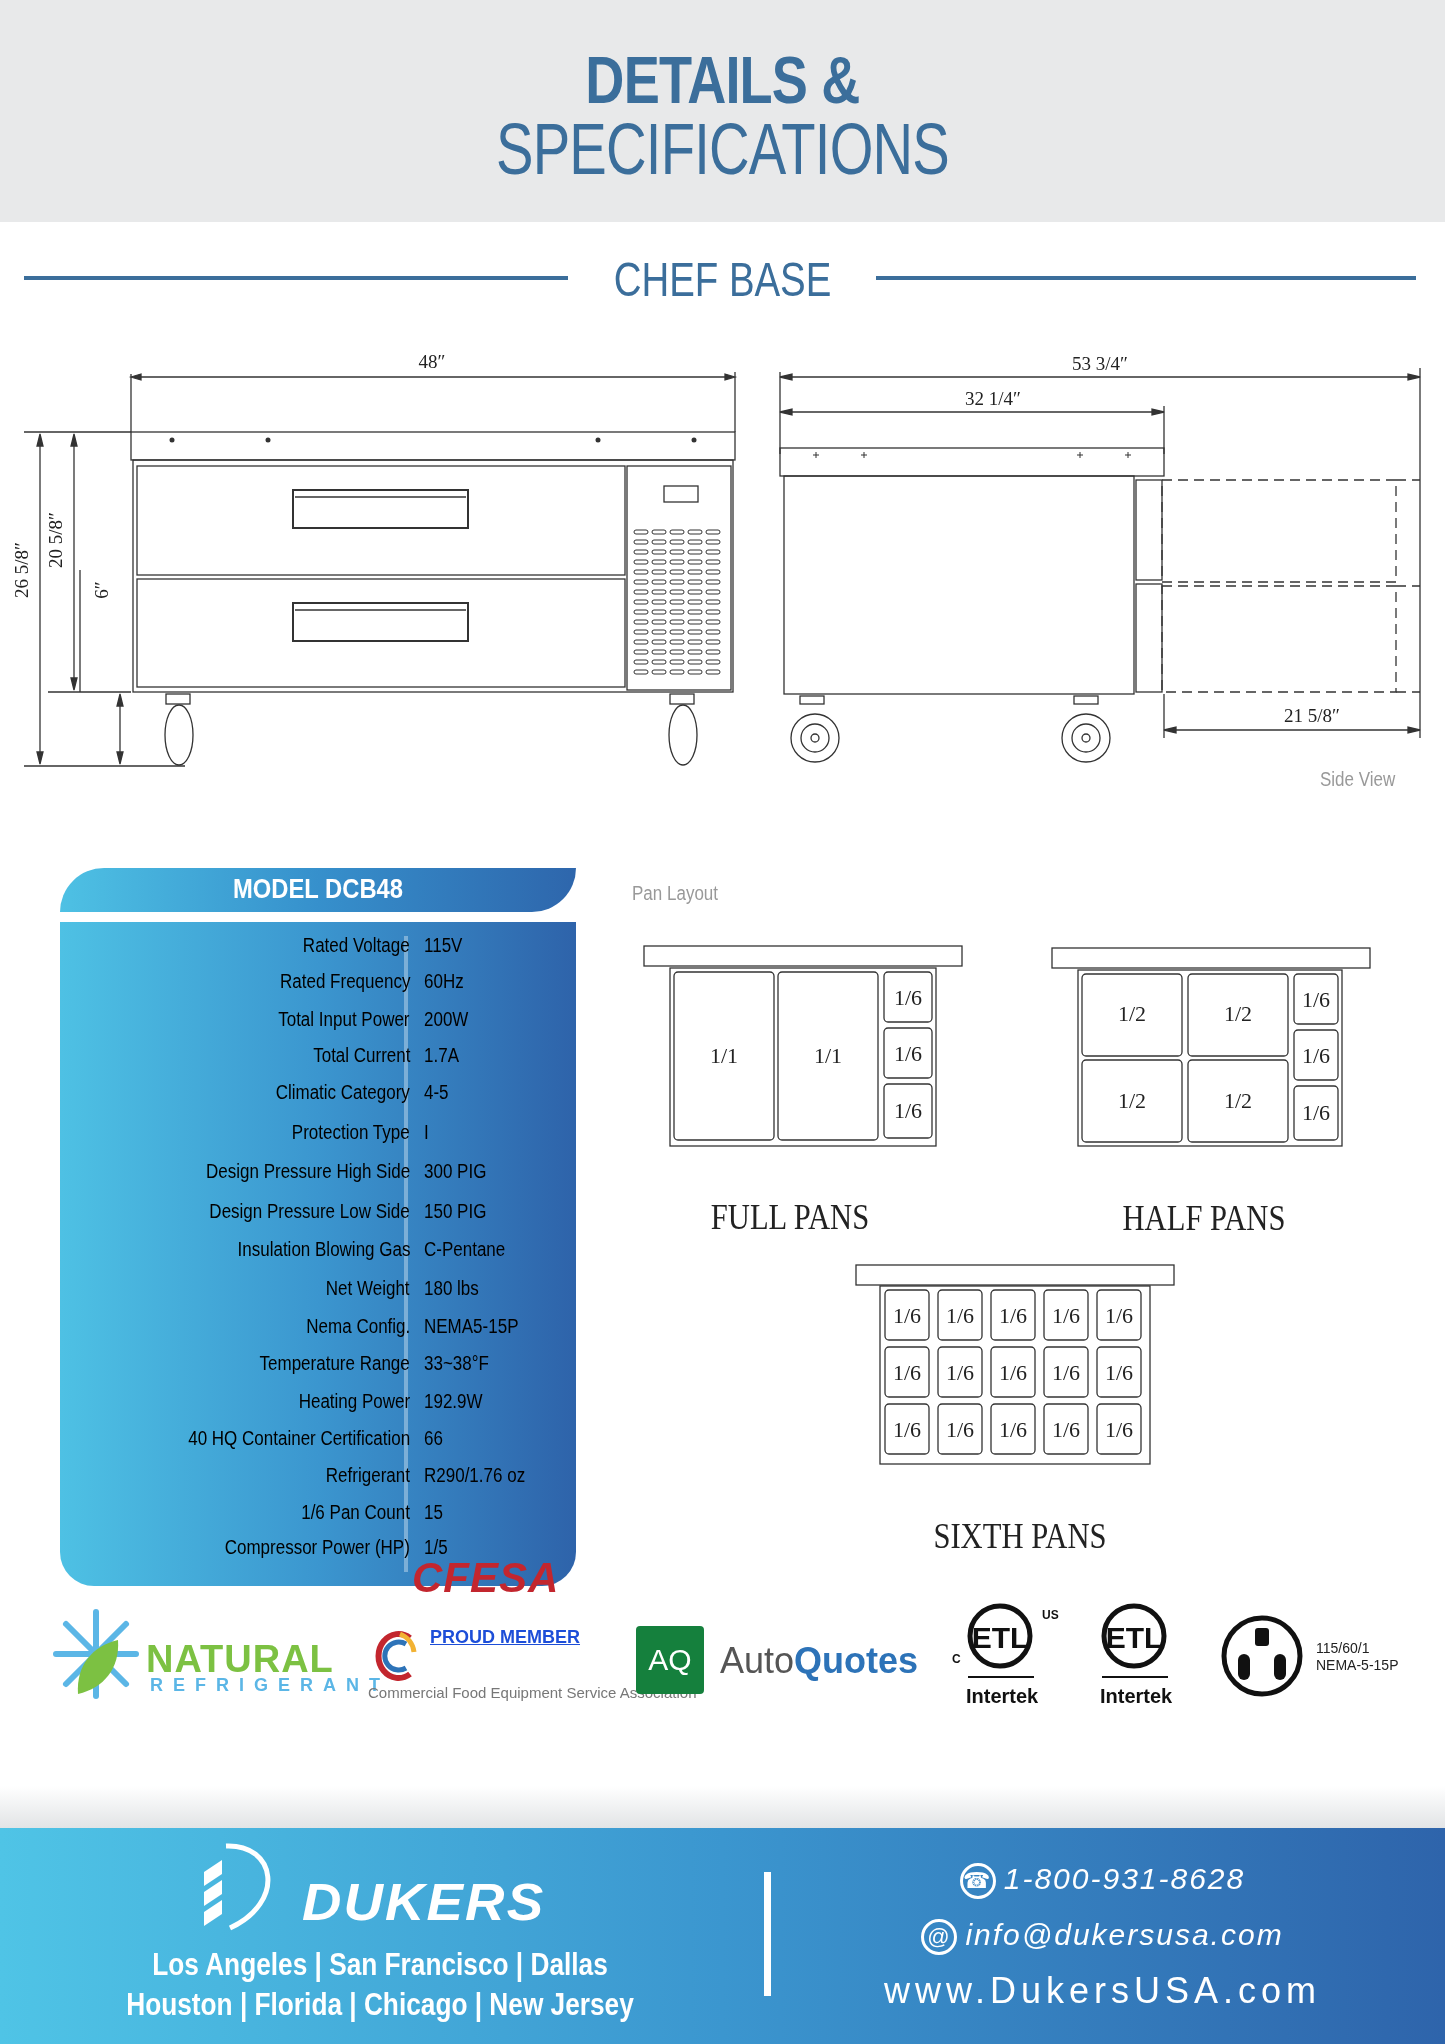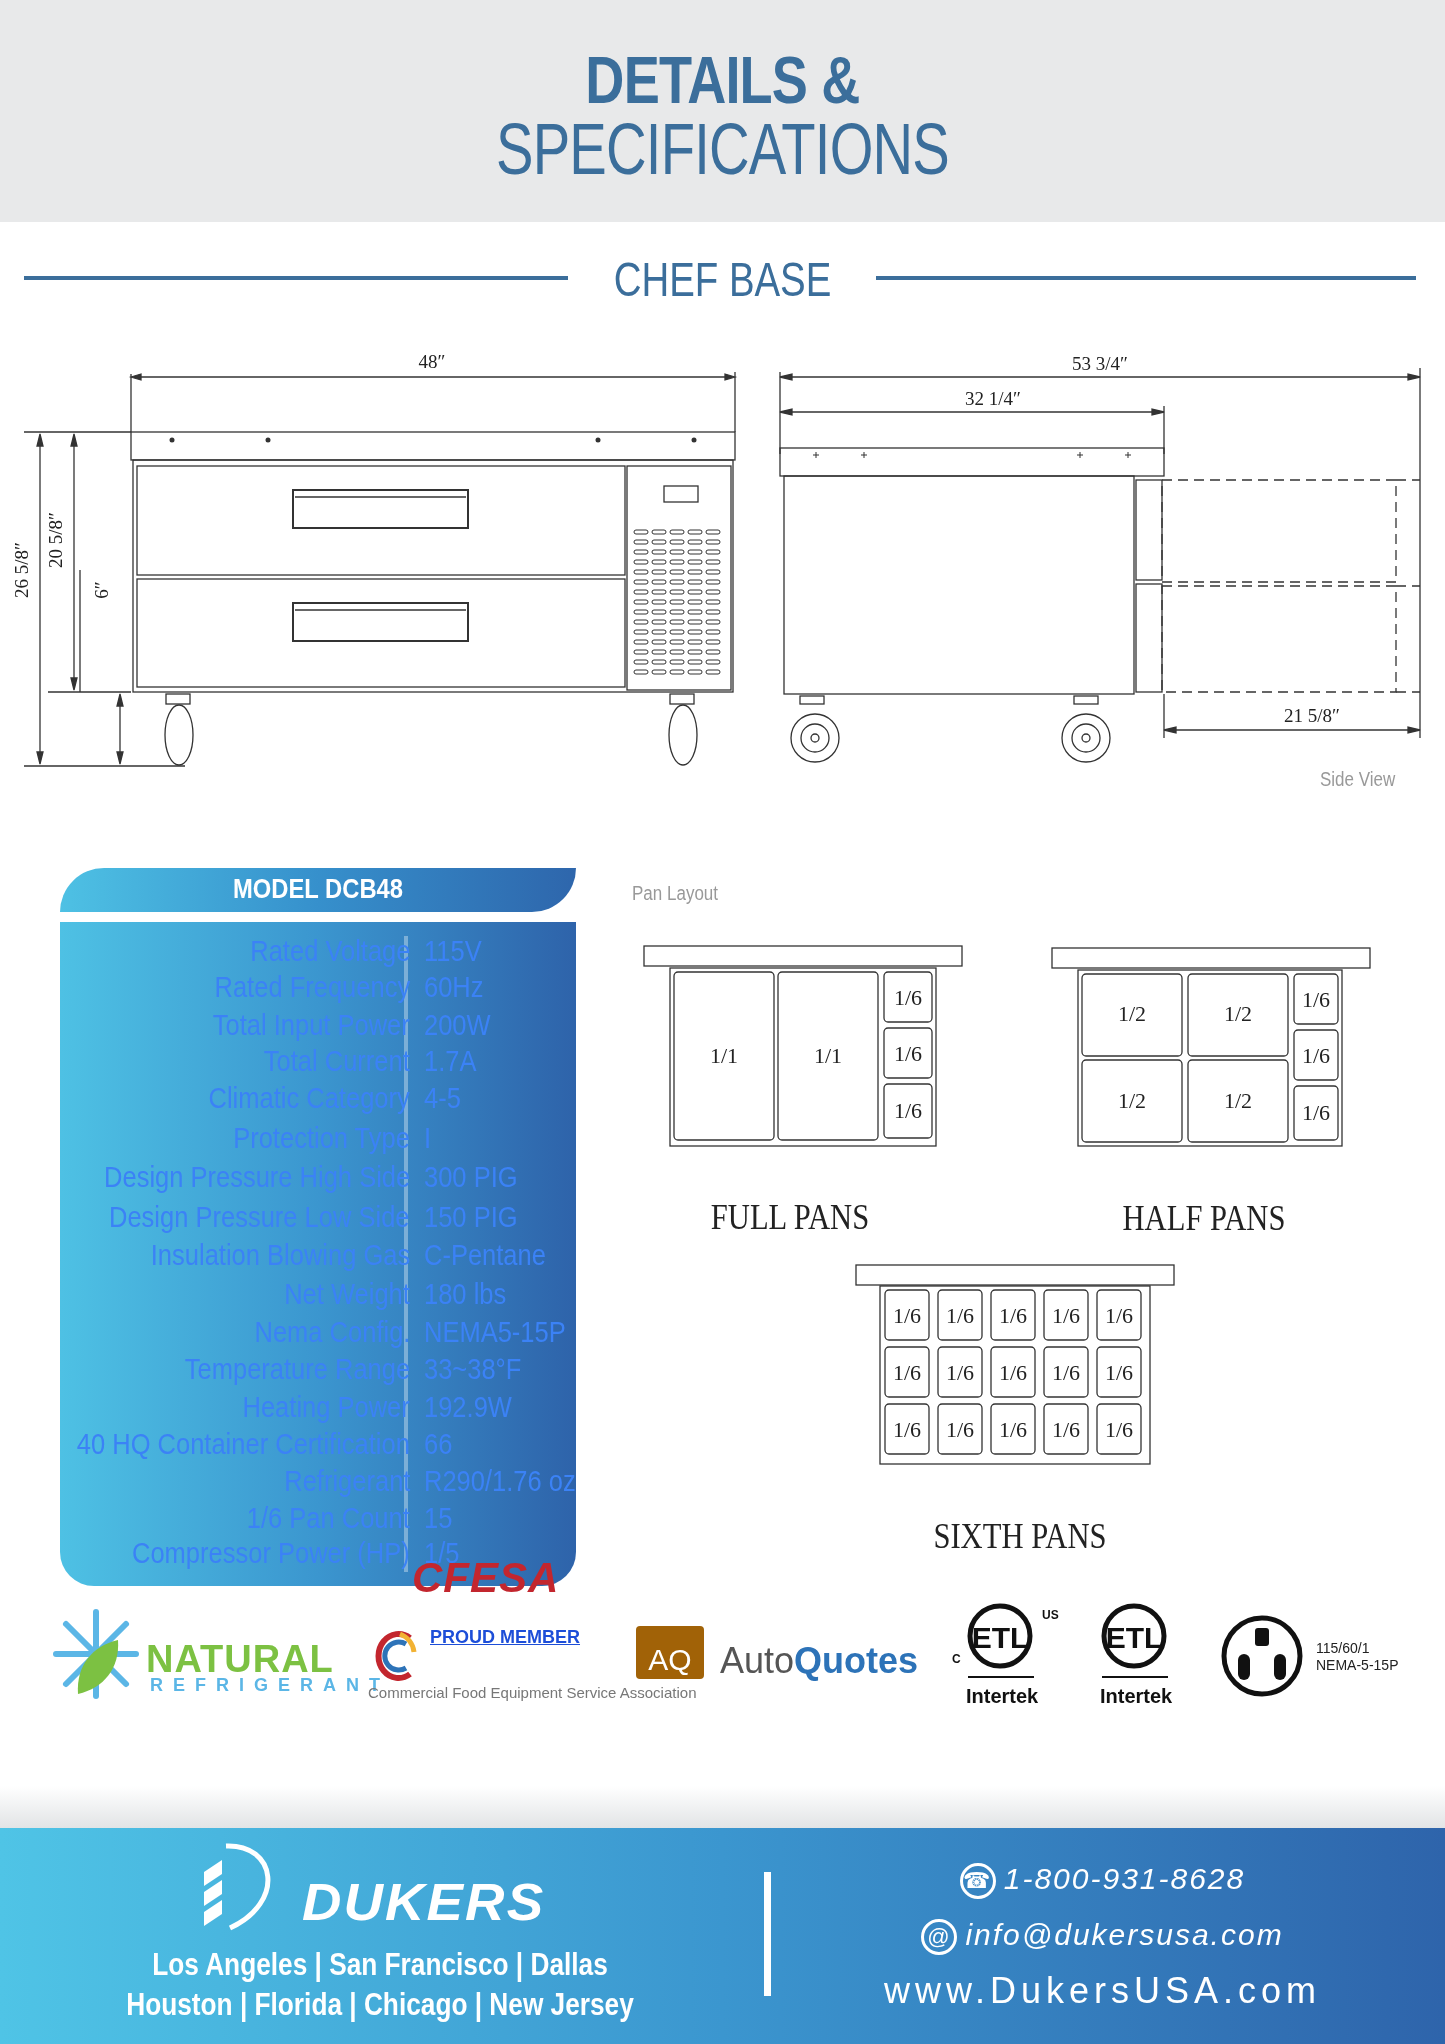--- a/index.html
+++ b/index.html
@@ -26,40 +26,40 @@
   
   .model-tab { position: absolute; left: 60px; top: 868px; width: 516px; height: 44px;
     background: linear-gradient(90deg, #4ec1e4 0%, #3690cc 50%, #2e66ac 100%);
     border-radius: 44px 0 44px 0; }
   .model-title { position: absolute; left: 60px; width: 516px; top: 873px; text-align: center;
     color: #fff; font-weight: bold; font-size: 28px; transform: scaleX(0.85); transform-origin: center; }
   .spec-panel { position: absolute; left: 60px; top: 922px; width: 516px; height: 664px;
     background: linear-gradient(90deg, #4ec1e4 0%, #3b96cf 50%, #2e63aa 100%);
     border-radius: 0 0 34px 34px; }
   .spec-divider { position: absolute; left: 404px; top: 936px; width: 4px; height: 636px; background: rgba(255,255,255,0.35); }
-  .spec-row { position: absolute; left: 60px; width: 516px; height: 34px; color: #3b82f6; font-size: 30px; }
+  .spec-row { position: absolute; left: 60px; width: 516px; height: 34px; color: #000000; font-size: 20px; }
   .spec-label { position: absolute; right: 166px; top: 0; white-space: nowrap; text-align: right;
     transform: scaleX(0.85); transform-origin: right; }
   .spec-value { position: absolute; left: 364px; top: 0; white-space: nowrap;
     transform: scaleX(0.85); transform-origin: left; }
 
   .pan-layout-label { position: absolute; left: 632px; top: 882px; font-size: 20px; color: #999;
     transform: scaleX(0.85); transform-origin: left; }
   .pan-caption { position: absolute; font-family: "Liberation Serif", serif; font-size: 36px; color: #222;
     transform: scaleX(0.85); transform-origin: center; text-align: center; }
   .pan-text { font-family: "Liberation Serif", serif; font-size: 22px; fill: #222; }
 
   
   .logo { position: absolute; }
   .nat-word { position: absolute; left: 146px; top: 1638px; font-size: 38px; font-weight: bold; color: #7cc142; letter-spacing: 1px; }
   .nat-word2 { position: absolute; left: 150px; top: 1675px; font-size: 18px; font-weight: bold; color: #5bb6e6; letter-spacing: 10px; }
   .cfesa-top { position: absolute; left: 430px; top: 1627px; font-size: 18px; font-weight: bold; color: #1d4ed8; text-decoration: underline; }
   .cfesa-main { position: absolute; left: 412px; top: 1546px; font-size: 42px; font-weight: bold; font-style: italic; color: #c3262e; letter-spacing: 1px; margin-top: 8px; }
   .cfesa-sub { position: absolute; left: 368px; top: 1684px; font-size: 15px; color: #777; }
-  .aq-box { position: absolute; left: 636px; top: 1626px; width: 68px; height: 53px; background: #a16207; border-radius: 4px;
+  .aq-box { position: absolute; left: 636px; top: 1626px; width: 68px; height: 68px; background: #15803d; border-radius: 4px;
     color: #fff; font-size: 30px; text-align: center; line-height: 68px; }
   .aq-word { position: absolute; left: 720px; top: 1640px; font-size: 36px; color: #2d73b8; }
   .aq-word b { color: #2d73b8; }
   .aq-word .light { color: #555; font-weight: normal; }
   .intertek { position: absolute; font-size: 20px; font-weight: bold; color: #111; }
   .etl-side { position: absolute; font-size: 12px; font-weight: bold; color: #111; }
   .nema-label { position: absolute; left: 1316px; top: 1640px; font-size: 14px; color: #222; line-height: 17px; }
 
   
   .footer-fade { position: absolute; left: 0; top: 1786px; width: 1445px; height: 42px;

